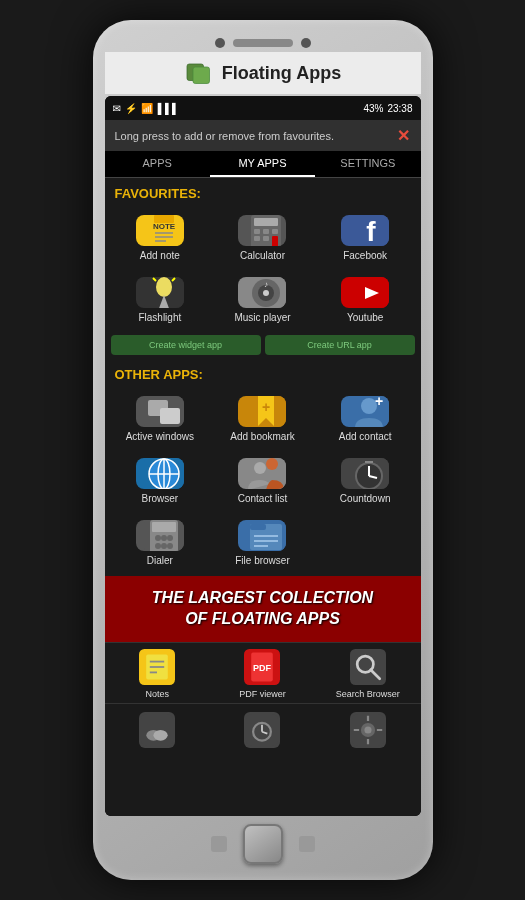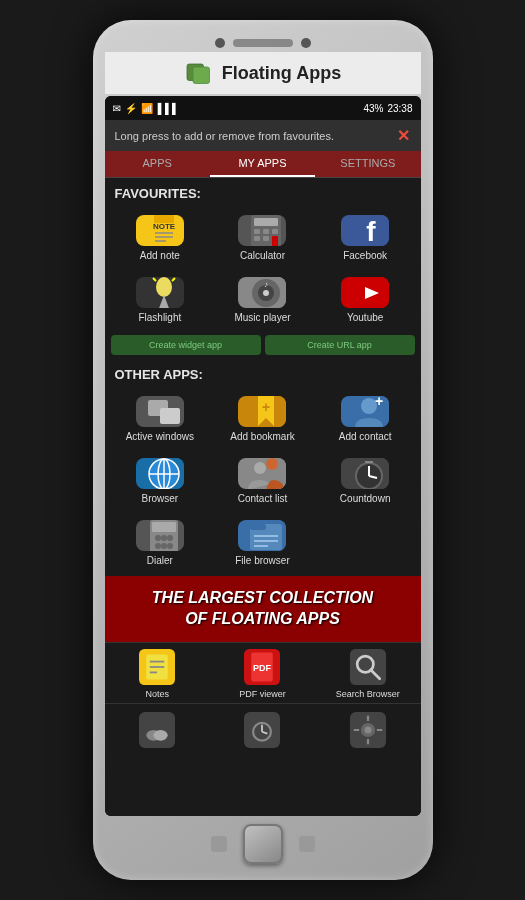--- a/index.html
+++ b/index.html
@@ -105,41 +105,41 @@
       font-size: 11px;
     }
 
     .toast-close {
       color: #e74c3c;
       font-size: 16px;
       font-weight: bold;
     }
 
     .tab-row {
-      background: #7f1d1d;
+      background: #000000;
       display: flex;
       border-bottom: 1px solid #444;
     }
 
     .tab-item {
       flex: 1;
       text-align: center;
       padding: 6px 0;
       font-size: 11px;
       color: #aaa;
       cursor: pointer;
     }
 
     .tab-item.active {
       color: #fff;
       border-bottom: 2px solid #fff;
     }
 
     .section-title {
-      color: #e5e5e5;
+      color: #eab308;
       font-size: 13px;
       font-weight: bold;
       padding: 8px 10px 4px;
     }
 
     .apps-grid {
       display: grid;
       grid-template-columns: repeat(3, 1fr);
       gap: 4px;
       padding: 4px 6px;

